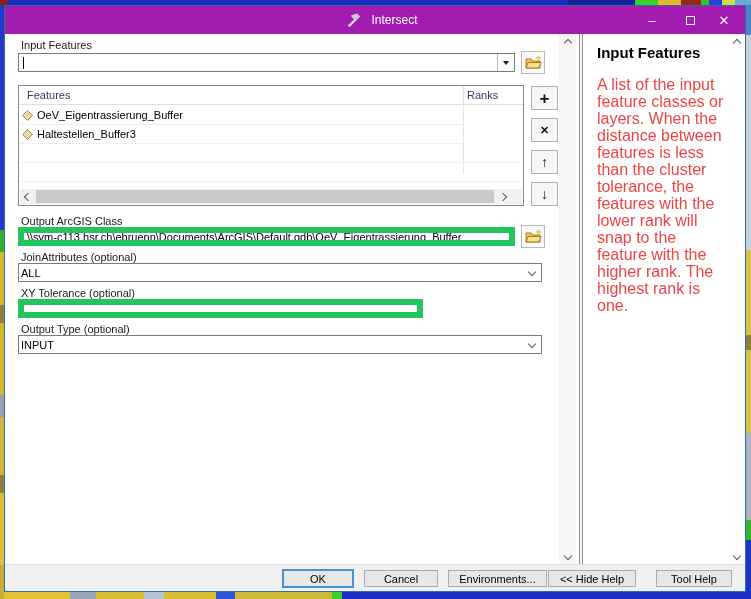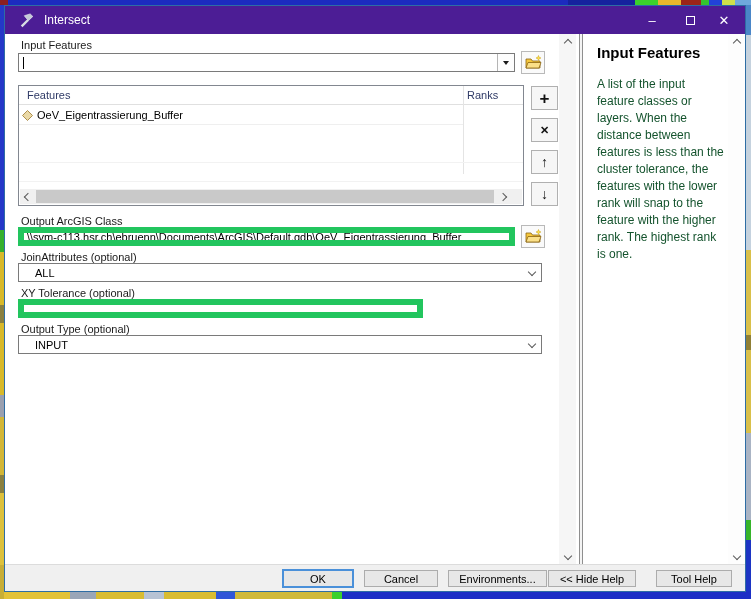--- a/index.html
+++ b/index.html
@@ -13,38 +13,38 @@
   .strip-left { left:0; top:5px; width:4px; height:594px;
     background:linear-gradient(180deg,#2438c8 0 225px,#35b02c 225px 247px,#d8b92a 247px 300px,#8a8040 300px 318px,#d8b92a 318px 390px,#9aa0b0 390px 412px,#d2b637 412px 470px,#8a8040 470px 488px,#ddc13c 488px 560px,#c8ae36 560px 594px); }
   .strip-right { right:0; top:5px; width:5px; height:594px;
     background:linear-gradient(180deg,#4a86c8 0 30px,#c5d2de 30px 245px,#d9c04a 245px 330px,#8f7f35 330px 345px,#d9c04a 345px 428px,#aab4c4 428px 515px,#36b42a 515px 535px,#1c35c4 535px 594px); }
   .strip-bottom { left:4px; bottom:0; width:747px; height:8px;
     background:linear-gradient(90deg,#e3c237 0 66px,#9aa6b8 66px 92px,#d8bc32 92px 140px,#b7c3d4 140px 160px,#d8bc32 160px 212px,#3056d8 212px 231px,#cfb93a 231px 328px,#3bd12c 328px 338px,#1c2fc6 338px 100%); }
 
   
   .window { position:absolute; left:4px; top:5px; width:742px; height:587px;
     background:#ffffff; border:1px solid #2e6da4; }
-  .titlebar { position:absolute; left:0; top:0; width:100%; height:28px; background:#4c1d95;
-    display:flex; align-items:center; }
+  .titlebar { position:absolute; left:0; top:0; width:100%; height:28px; background:#a21caf;
+    display:flex; align-items:center;justify-content:center; }
   .title-icon { margin-left:14px; width:17px; height:17px; flex:0 0 auto; }
   .title-text { color:#ffffff; font-size:12px; margin-left:8px; }
   .win-btn { position:absolute; top:0; width:34px; height:28px; color:#ffffff;
     display:flex; align-items:center; justify-content:center; font-size:13px; cursor:default; }
   .btn-min { right:76px; }
   .btn-max { right:38px; }
   .btn-close { right:4px; }
   .max-box { width:9px; height:9px; border:1px solid #ffffff; display:block; }
 
   
   .flabel { position:absolute; font-size:11px; color:#1a1a1a; }
   .txtbox { position:absolute; background:#ffffff; border:6px solid #22c55e; font-size:11px;
     color:#000; padding:2px 3px; font-family:"Liberation Sans", sans-serif; }
   input.txtbox { outline:none; }
   .dropdown { position:absolute; background:#ffffff; border:1px solid #7a7a7a; font-size:11px;
-    display:flex; align-items:center; padding-left:16px; color:#000; }
+    display:flex; align-items:center; padding-left:2px; color:#000; }
   .dropdown.gray { background:#eeeeee; }
   .chev { display:inline-block; width:6px; height:6px; border-right:1.4px solid #5a5a5a;
     border-bottom:1.4px solid #5a5a5a; }
   .chev.down { transform:rotate(45deg); }
   .chev.up { transform:rotate(-135deg); }
   .chev.left { transform:rotate(135deg); }
   .chev.right { transform:rotate(-45deg); }
   .dd-arrow { position:absolute; right:6px; top:5px; }
 
   
@@ -91,22 +91,22 @@
     display:flex; flex-direction:column; justify-content:space-between; align-items:center;
     padding:6px 0; }
   .scroll-left { left:554px; height:531px; }
   .scroll-help { left:723px; height:531px; background:#fdfdfd; }
   .divider { position:absolute; left:574px; top:28px; width:4px; height:531px;
     border-left:1px solid #8f8f8f; border-right:1px solid #8f8f8f; background:#f4f4f4; }
 
   
   .help-panel { position:absolute; left:578px; top:28px; width:145px; height:531px; background:#fff; }
   .help-title { position:absolute; left:14px; top:10px; font-size:15px; font-weight:bold; color:#000; }
-  .help-body { position:absolute; left:14px; top:42px; width:127px; font-size:12px;
-    line-height:17px; color:#14532d; }
+  .help-body { position:absolute; left:14px; top:42px; width:127px; font-size:16px;
+    line-height:17px; color:#ef4444; }
 
   
   .footer { position:absolute; left:0; bottom:0; width:100%; height:27px; background:#f0f0f0;
     border-top:1px solid #dcdcdc; }
   .fbtn { position:absolute; top:5px; height:17px; background:#e7e7e7; border:1px solid #acacac;
     font-size:11px; color:#000; display:flex; align-items:center; justify-content:center;
     font-family:"Liberation Sans", sans-serif; }
   .fbtn-ok { left:277px; width:72px; border:2px solid #4a90d9; top:4px; height:19px; }
   .fbtn-cancel { left:359px; width:74px; }
   .fbtn-env { left:443px; width:99px;text-align:right; }
@@ -160,20 +160,26 @@
         <span class="flist-col2">Ranks</span>
       </div>
       <div class="col-sep"></div>
 
       <div class="frow" style="top:20px;text-align:center;">
         <svg class="dico" width="13" height="13" viewBox="0 0 14 14">
           <rect x="3.2" y="3.2" width="7.6" height="7.6" transform="rotate(45 7 7)" fill="#ead9a6" stroke="#ad8d4a"></rect>
         </svg>
         <span>OeV_Eigentrassierung_Buffer</span>
       </div>
+      <div class="frow" style="top:39px;">
+        <svg class="dico" width="13" height="13" viewBox="0 0 14 14">
+          <rect x="3.2" y="3.2" width="7.6" height="7.6" transform="rotate(45 7 7)" fill="#ead9a6" stroke="#ad8d4a"></rect>
+        </svg>
+        <span>Haltestellen_Buffer3</span>
+      </div>
       <div class="erow" style="top:58px;"></div>
       <div class="erow" style="top:77px;"></div>
 
       <div class="hscroll">
         <div class="hs-arrow">
             <span class="chev left"></span>
           </div>
         <div class="hs-thumb"></div>
         <div class="hs-arrow">
             <span class="chev right"></span>

